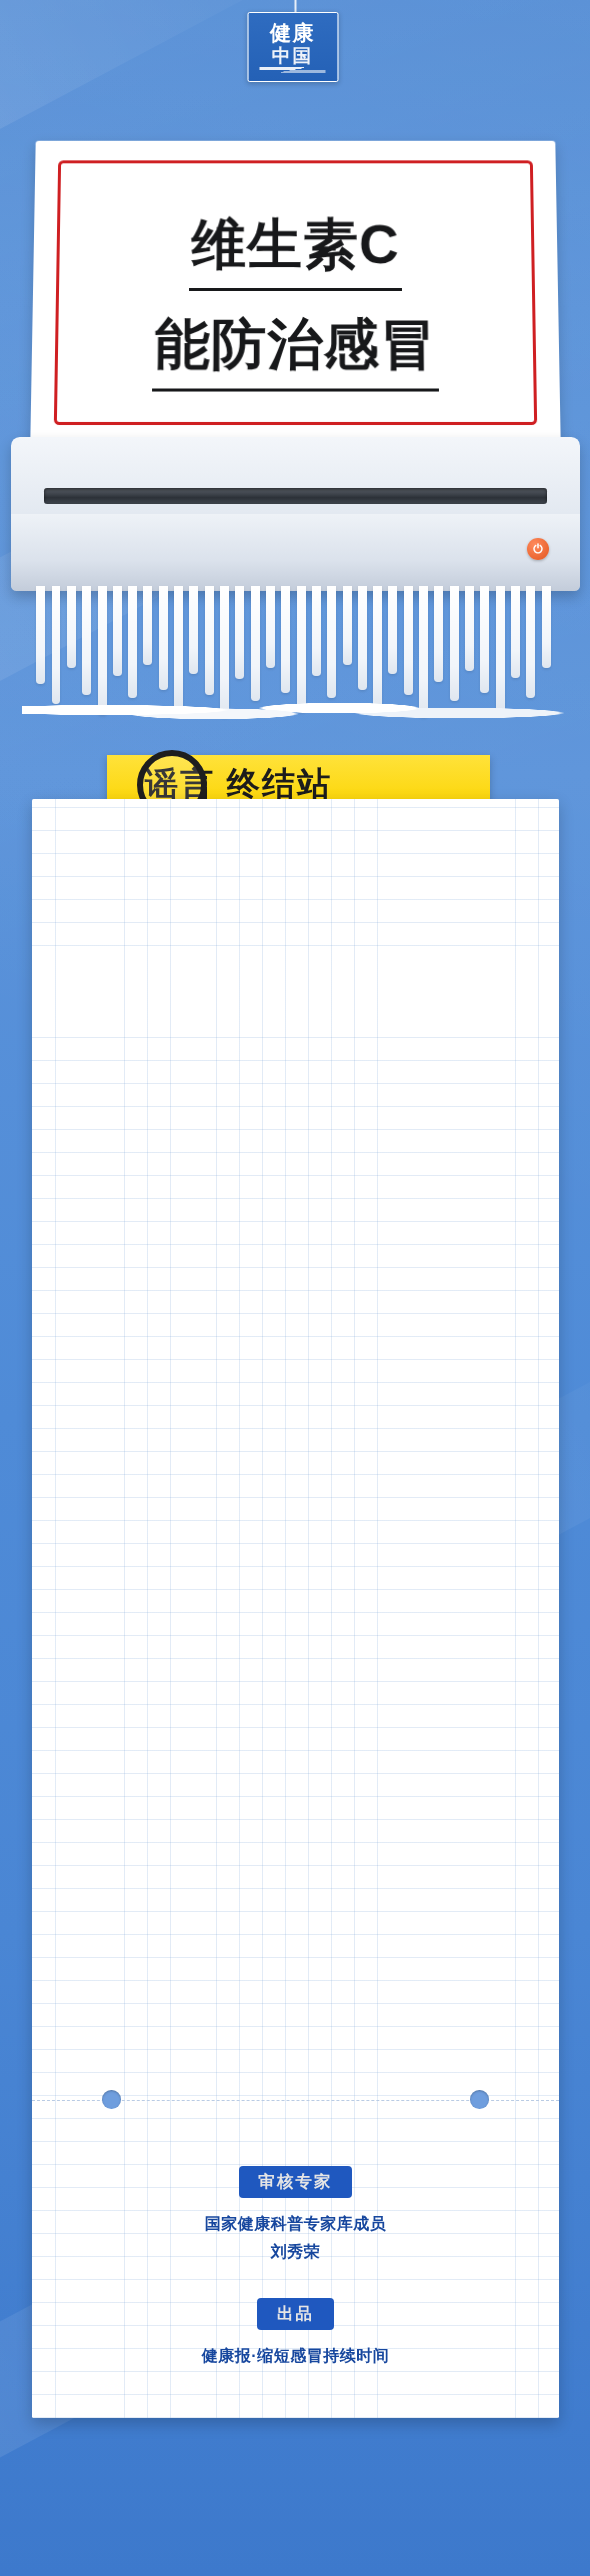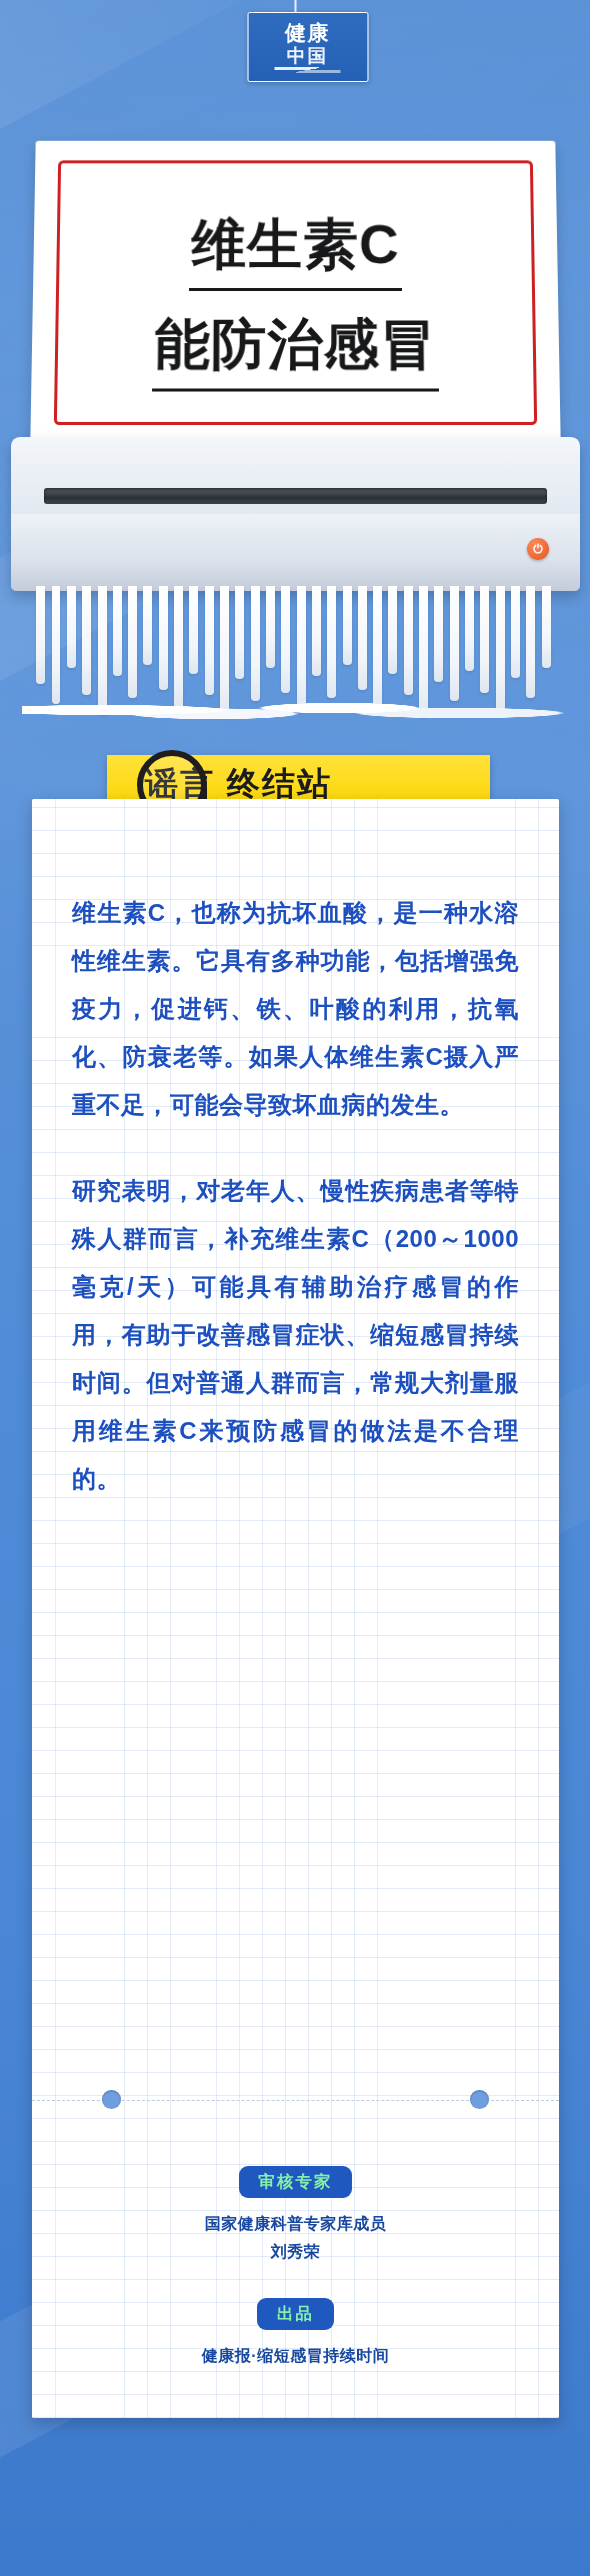--- a/index.html
+++ b/index.html
@@ -31,21 +31,21 @@
     position: absolute;
     top: 0; left: 50%;
     transform: translateX(-50%);
     width: 97px;
   }
   .logo-stem {
     width: 1.1px; height: 12px; background: rgba(255,255,255,0.85);
     margin: 0 auto;
   }
   .logo-box {
-    width: 121px; height: 70px;
+    width: 91px; height: 70px;
     background: linear-gradient(180deg, #2f6cc0 0%, #2461b6 100%);
     border: 1.6px solid #ffffff;
     border-radius: 2.2px;
     display: flex; flex-direction: column;
     align-items: center; justify-content: center;
     gap: 1px;
     box-shadow: 0 1.6px 5.5px rgba(0,0,0,0.20);
   }
   .logo-line1 {
     color: #ffffff; font-size: 21px; font-weight: bold; letter-spacing: 1.6px;
@@ -257,26 +257,26 @@
 
   
   .footer {
     position: absolute;
     left: 0; right: 0;
     text-align: center;
   }
   .tag {
     display: inline-block;
     background: #1f58bf;
-    color: #86efac;
+    color: #e5e5e5;
     font-size: 16.4px;
     font-weight: bold;
     letter-spacing: 2.2px;
     padding: 4.9px 19.7px;
-    border-radius: 9px;
+    border-radius: 4px;
   }
   .credit-line {
     color: #17479e;
     font-size: 16px;
     font-weight: bold;
     line-height: 1.75;
     letter-spacing: 0.5px;
   }
 </style>
 </head>
@@ -361,24 +361,20 @@
 
   <div class="banner">
     <div class="banner-text">谣言 终结站</div>
   </div>
   <div class="magnifier">
     <div class="mag-ring"></div>
     <div class="mag-handle"></div>
   </div>
 
   <div class="card">
-    <div class="card-body">
-      <p class="para">维生素C，也称为抗坏血酸，是一种水溶性维生素。它具有多种功能，包括增强免疫力，促进钙、铁、叶酸的利用，抗氧化、防衰老等。如果人体维生素C摄入严重不足，可能会导致坏血病的发生。</p>
-      <p class="para">研究表明，对老年人、慢性疾病患者等特殊人群而言，补充维生素C（200～1000毫克/天）可能具有辅助治疗感冒的作用，有助于改善感冒症状、缩短感冒持续时间。但对普通人群而言，常规大剂量服用维生素C来预防感冒的做法是不合理的。</p>
-    </div>
 
     <div class="card-divider" style="top:1301px;"></div>
     <div class="punch" style="top:1291px;left:70px;"></div>
     <div class="punch" style="top:1291px;left:438px;"></div>
 
     <div class="footer" style="top:1367px;">
       <div class="tag">审核专家</div>
       <div class="credit-line" style="margin-top:12px;">国家健康科普专家库成员</div>
       <div class="credit-line">刘秀荣</div>
     </div>

